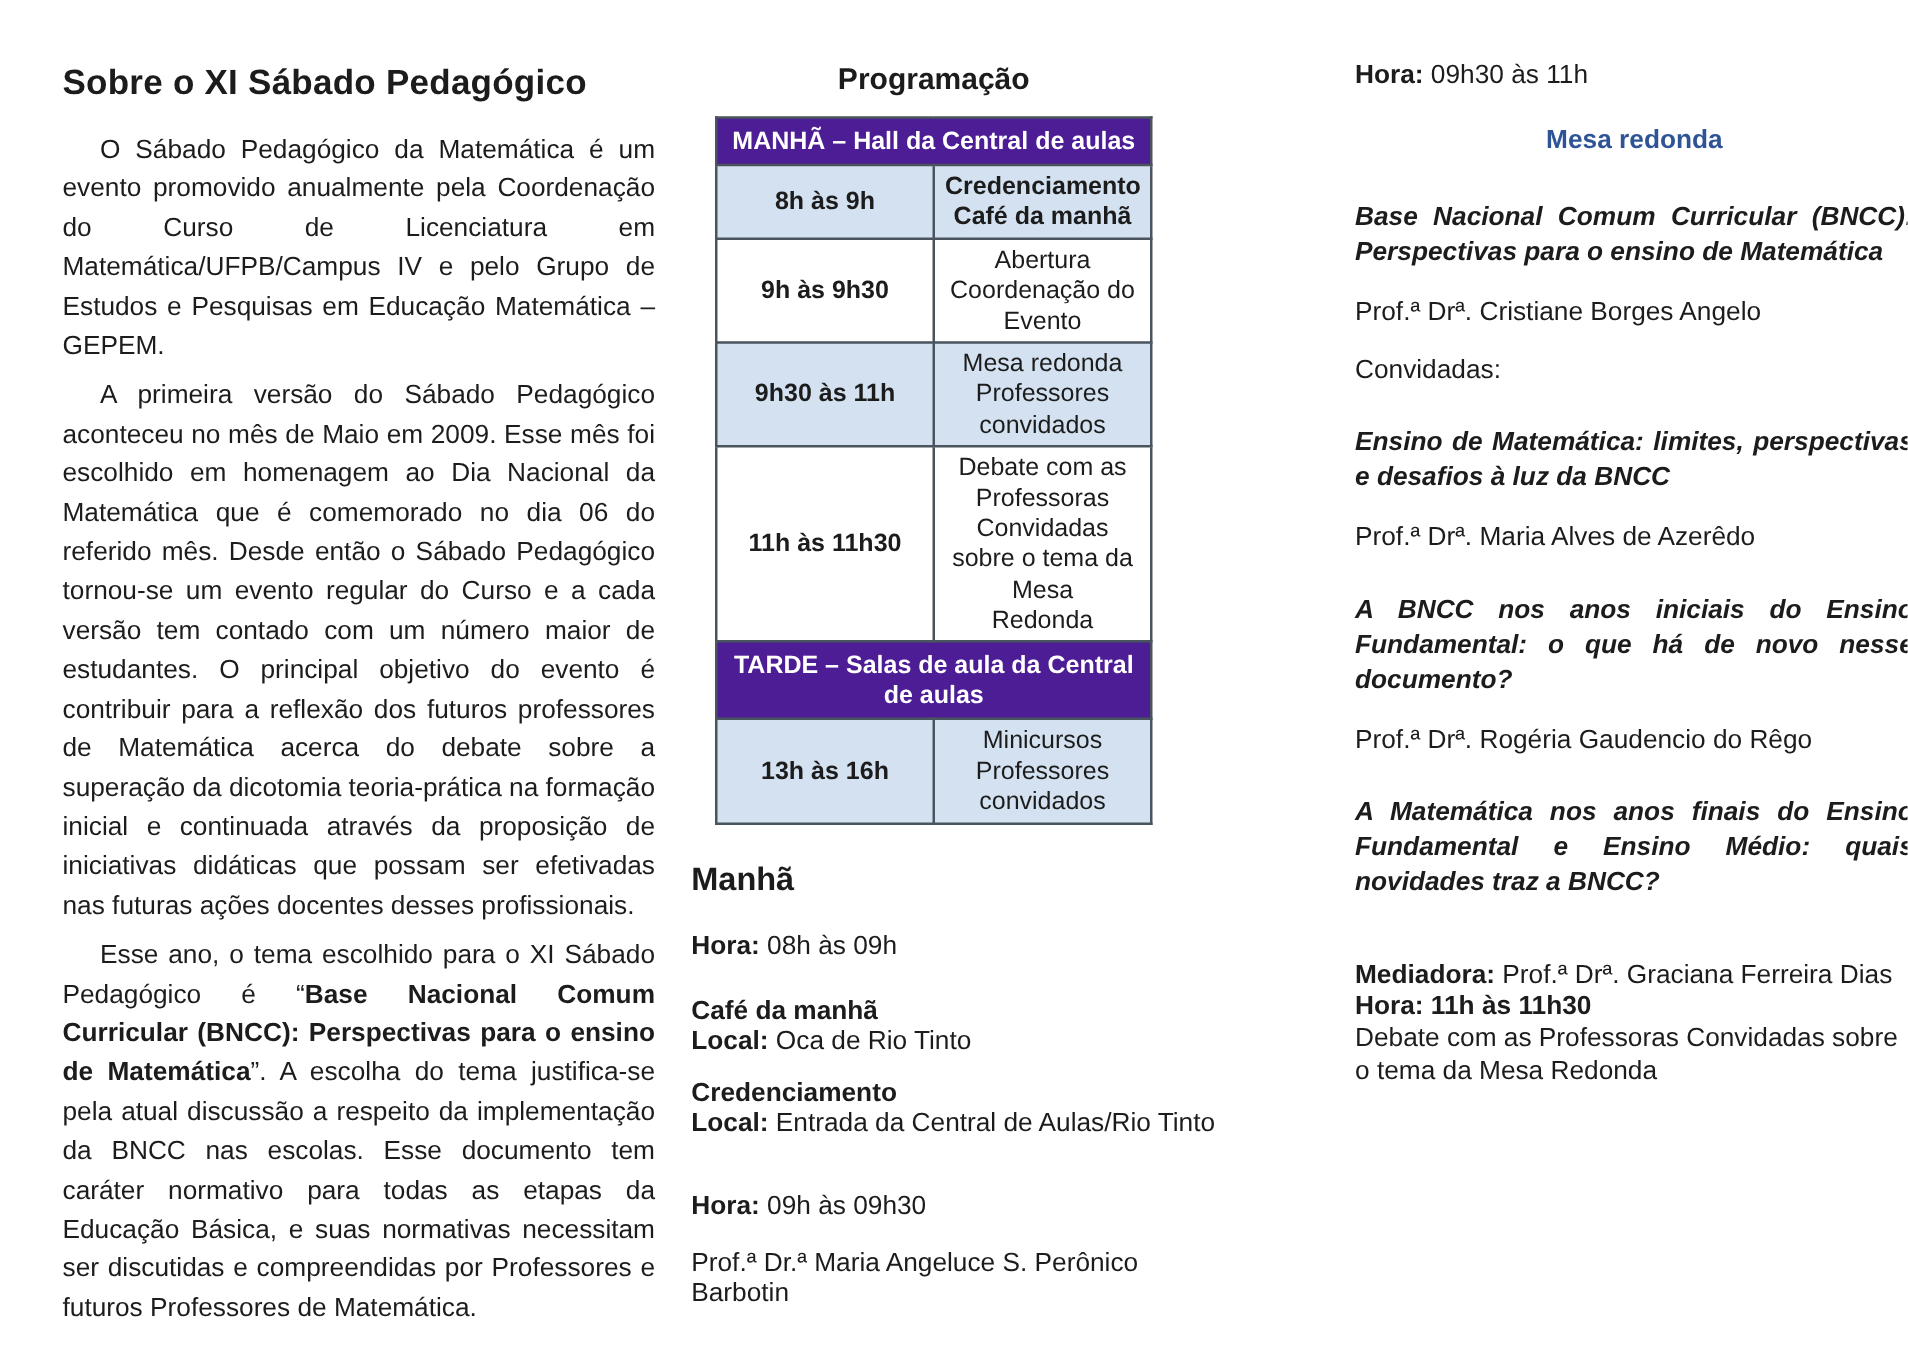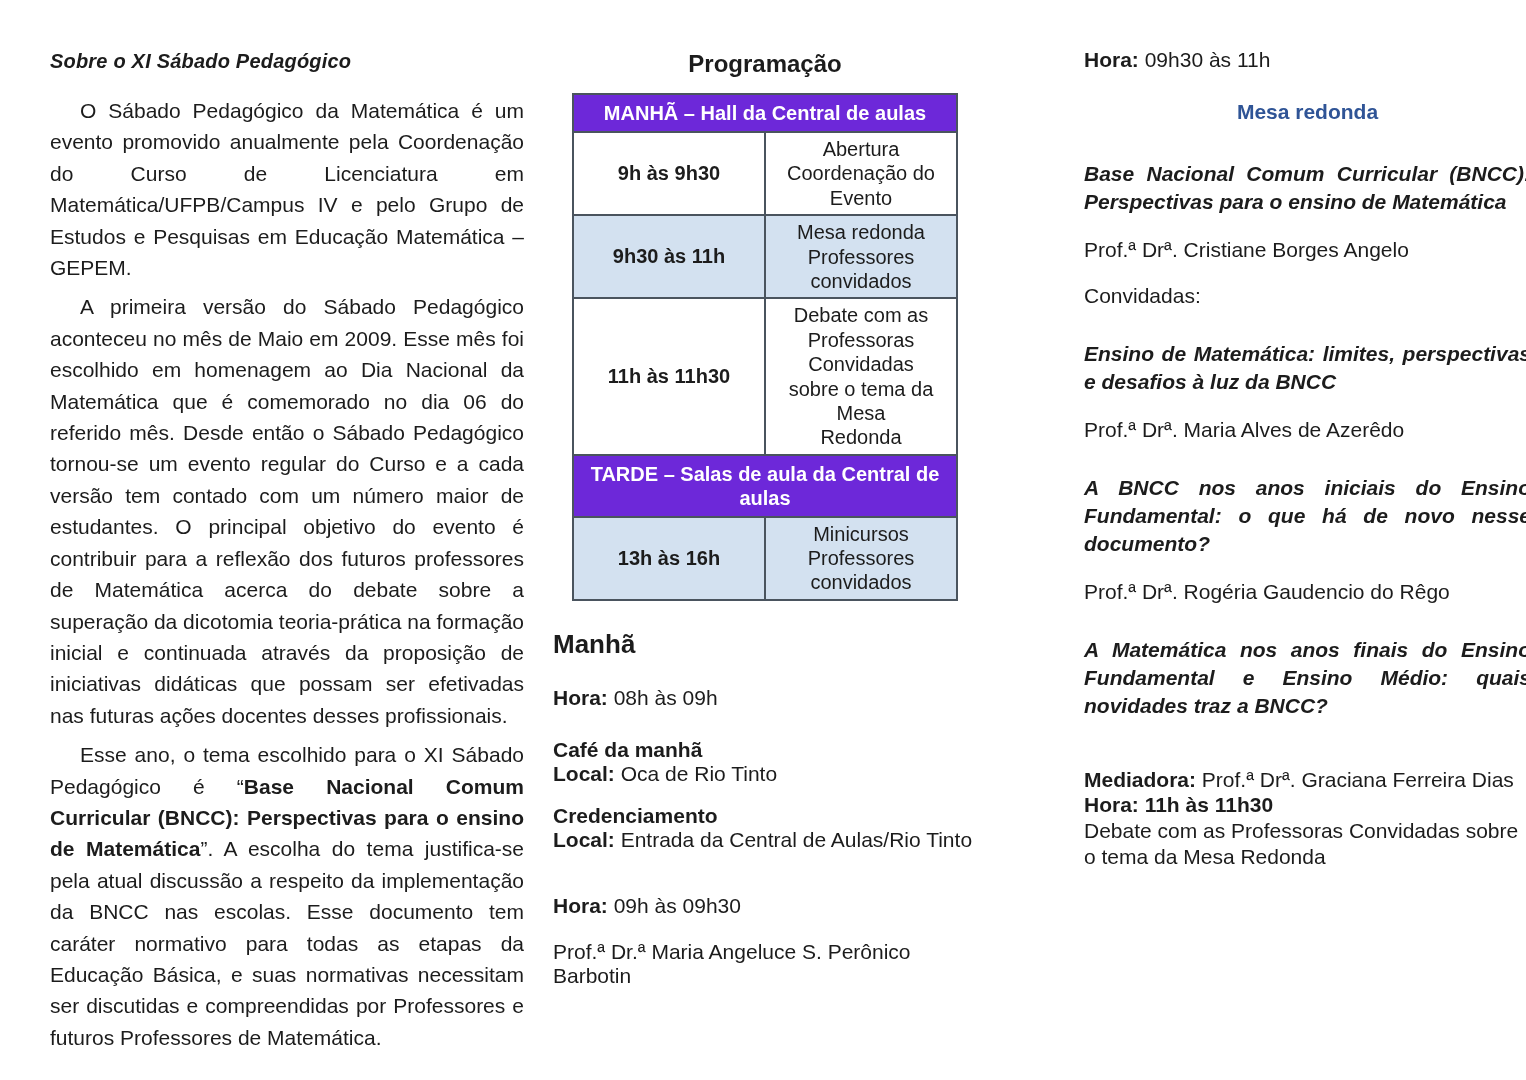--- a/index.html
+++ b/index.html
@@ -7,29 +7,29 @@
   body {
     width:1526px; height:1080px; position:relative; overflow:hidden;
     font-family:"Liberation Sans", sans-serif; color:#1c1c1c;
   }
   .col { position:absolute; top:0; }
   .col-left  { left:50px;  width:474px; }
   .col-mid   { left:553px; width:426px; }
   .col-right { left:1084px; width:447px; }
 
   
-  .left-title { font-size:20px; font-weight:bold; margin-top:50px; margin-bottom:22px; letter-spacing:.2px;font-style:italic; }
+  .left-title { font-size:28px; font-weight:bold; margin-top:50px; margin-bottom:22px; letter-spacing:.2px; }
   .body-p { font-size:21px; line-height:31.4px; text-align:justify; text-indent:30px; margin-bottom:8px; }
 
   
-  .prog-block { margin-left:19px; width:386px;margin-top:44px; }
+  .prog-block { margin-left:19px; width:350px;margin-top:44px; }
   .prog-title { font-size:24px; font-weight:bold; text-align:center; margin-top:50px; margin-bottom:15px; }
   table.prog { border-collapse:collapse; width:100%; font-size:20px; table-layout:fixed; }
   table.prog td { border:2px solid #4a545e; }
-  .band { background:#6d28d9; color:#ffffff; font-weight:bold; text-align:center; padding:6px 10px; line-height:1.2; }
+  .band { background:#4c1d95; color:#ffffff; font-weight:bold; text-align:center; padding:6px 10px; line-height:1.2; }
   .time-cell { width:136px; font-weight:bold; text-align:center; vertical-align:middle; padding:4px 4px; }
   .act-cell { text-align:center; vertical-align:middle; white-space:pre-line; padding:4px 8px; line-height:1.22; }
   .shaded { background:#D3E1F0; }
   .act-bold { font-weight:bold; }
 
   .mid-text { margin-top:28px; font-size:21px; }
   .section-h { font-size:26px; font-weight:bold; margin-bottom:26px; }
   .line { line-height:24px; }
   .b { font-weight:bold; }
   .gap-lg { margin-top:28px; }
@@ -60,20 +60,25 @@
   <p class="body-p"><span>Esse ano, o tema escolhido para o XI Sábado Pedagógico é “</span><span class="b">Base Nacional Comum Curricular (BNCC): Perspectivas para o ensino de Matemática</span><span>”. A escolha do tema justifica-se pela atual discussão a respeito da implementação da BNCC nas escolas. Esse documento tem caráter normativo para todas as etapas da Educação Básica, e suas normativas necessitam ser discutidas e compreendidas por Professores e futuros Professores de Matemática.</span></p>
 </div>
 
 <div class="col col-mid">
   <div class="prog-block">
     <h2 class="prog-title">Programação</h2>
     <table class="prog">
       <tbody>
         <tr>
           <td class="band" colspan="2">MANHÃ – Hall da Central de aulas</td>
+        </tr>
+        <tr class="shaded">
+          <td class="time-cell">8h às 9h</td>
+          <td class="act-cell act-bold">Credenciamento
+Café da manhã</td>
         </tr>
         <tr>
           <td class="time-cell">9h às 9h30</td>
           <td class="act-cell">Abertura
 Coordenação do Evento</td>
         </tr>
         <tr class="shaded">
           <td class="time-cell">9h30 às 11h</td>
           <td class="act-cell">Mesa redonda
 Professores convidados</td>

